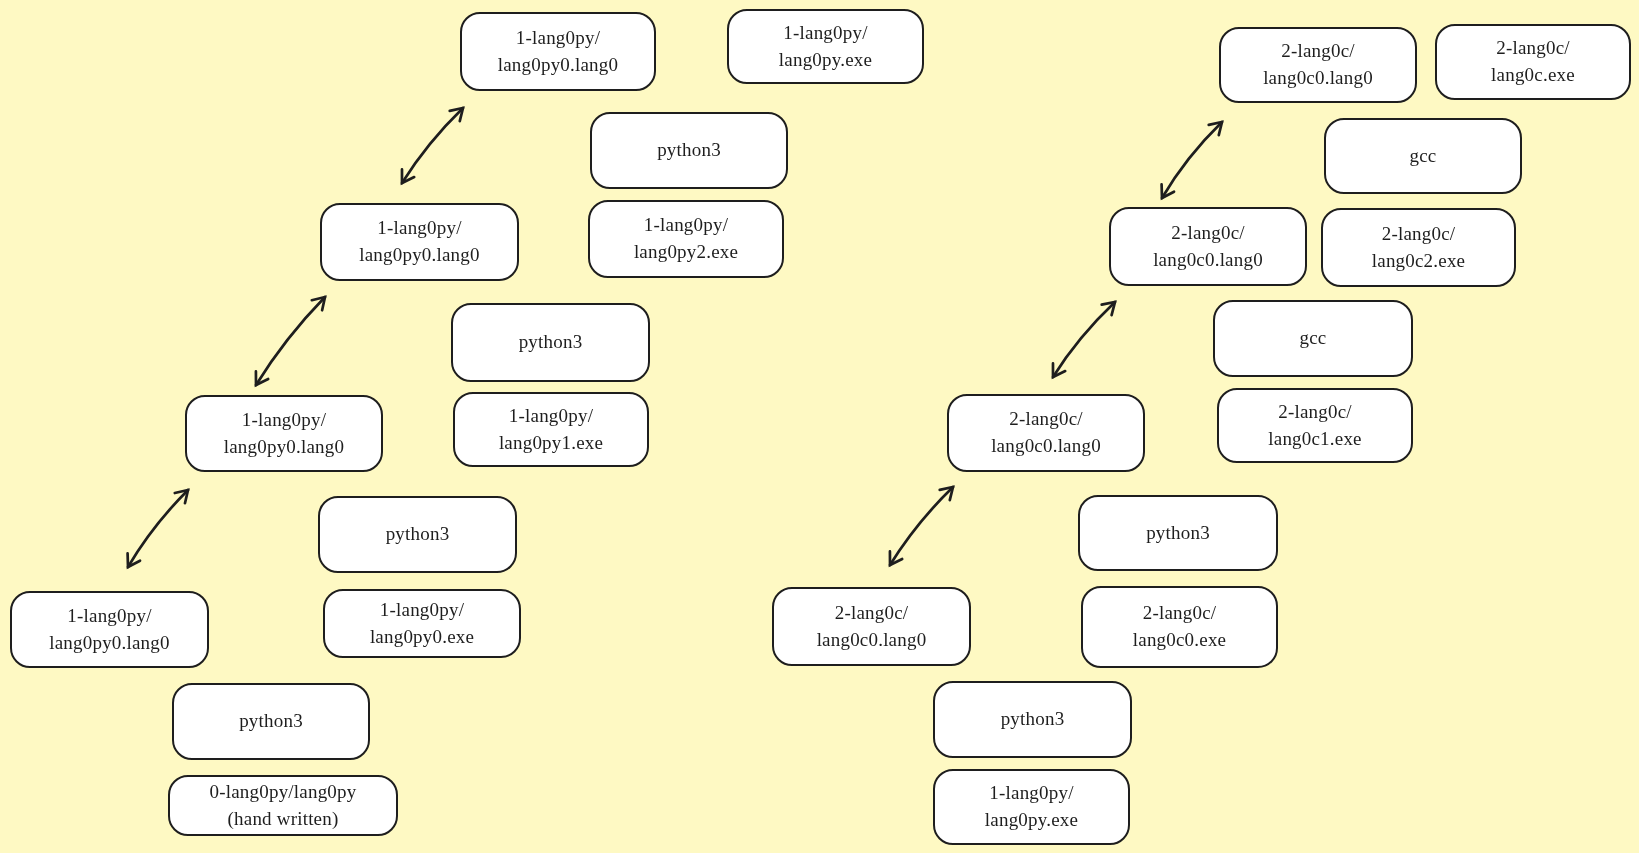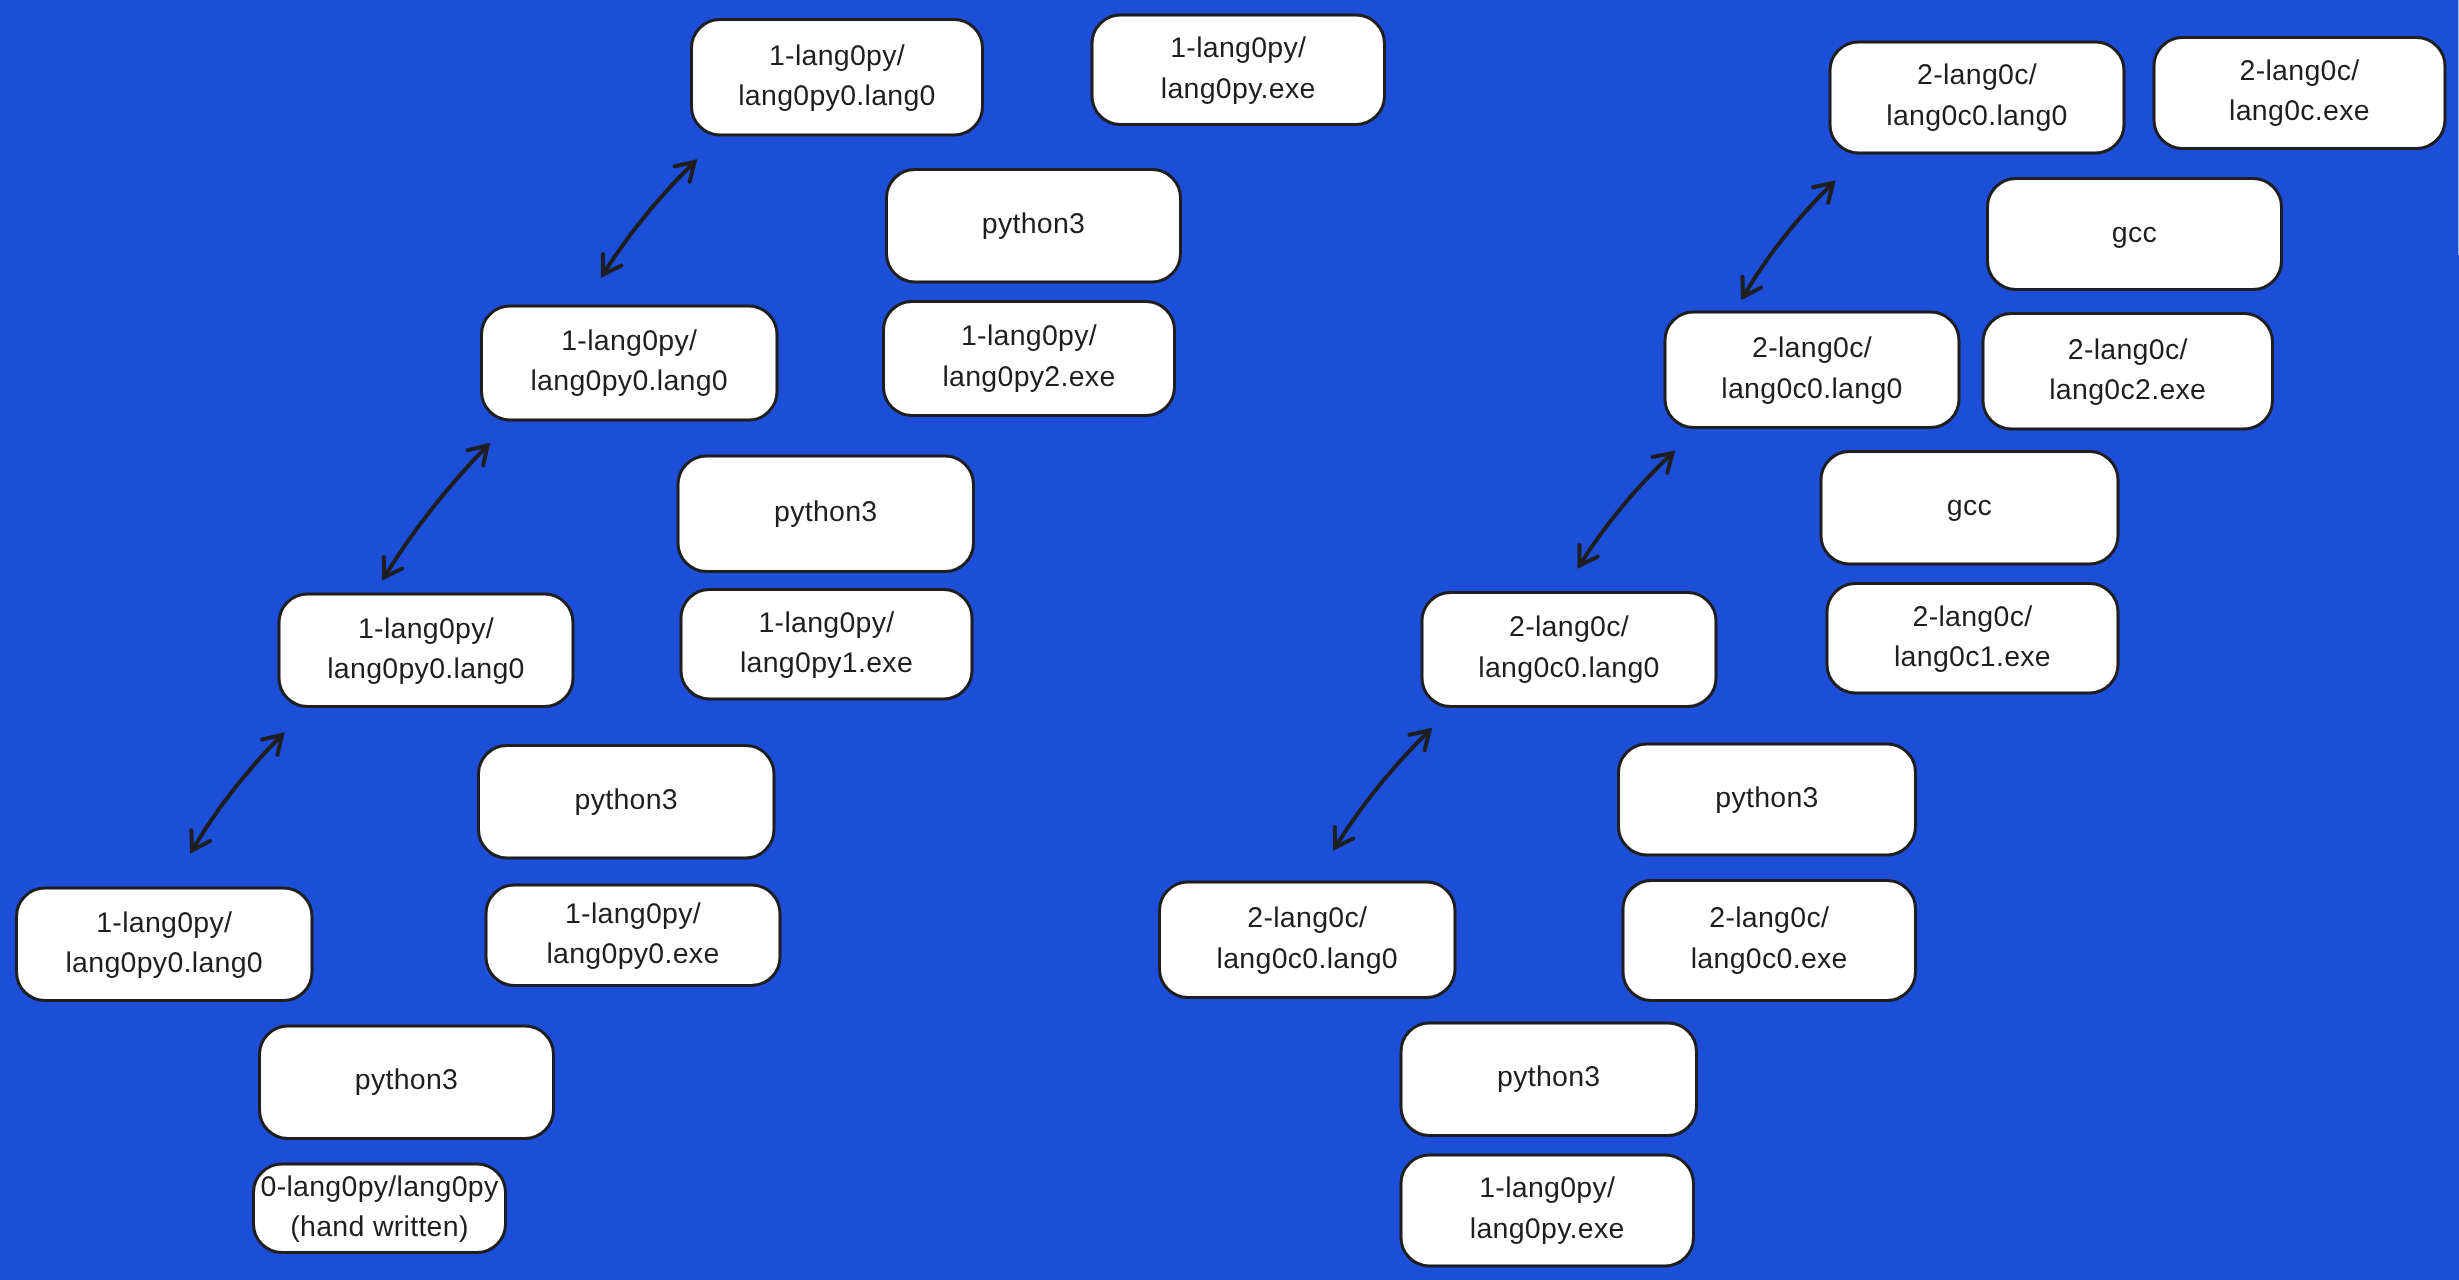--- a/index.html
+++ b/index.html
@@ -4,23 +4,23 @@
 <style>
   html, body {
     margin: 0;
     padding: 0;
     background: #ffffff;
   }
   .canvas {
     position: relative;
     width: 1639px;
     height: 853px;
-    background: #1d4ed8;
+    background: #fef9c3;
     overflow: hidden;
-    font-family: Liberation Sans, sans-serif;
+    font-family: Liberation Serif, serif;
   }
   .node {
     position: absolute;
     box-sizing: border-box;
     background: #ffffff;
     border: 2.8px solid #1e1e1e;
     border-radius: 20px;
     display: flex;
     align-items: center;
     justify-content: center;
@@ -78,21 +78,21 @@
   <div class="node" style="left:453px;  top:392px; width:196px; height:75px">1-lang0py/
 lang0py1.exe</div>
   <div class="node" style="left:185px;  top:395px; width:198px; height:77px">1-lang0py/
 lang0py0.lang0</div>
   <div class="node" style="left:318px;  top:496px; width:199px; height:77px">python3</div>
   <div class="node" style="left:323px;  top:589px; width:198px; height:69px">1-lang0py/
 lang0py0.exe</div>
   <div class="node" style="left:10px;   top:591px; width:199px; height:77px">1-lang0py/
 lang0py0.lang0</div>
   <div class="node" style="left:172px;  top:683px; width:198px; height:77px">python3</div>
-  <div class="node" style="left:168px;  top:775px; width:170px; height:61px">0-lang0py/lang0py
+  <div class="node" style="left:168px;  top:775px; width:230px; height:61px">0-lang0py/lang0py
 (hand written)</div>
 
   <div class="node" style="left:1219px; top:27px;  width:198px; height:76px">2-lang0c/
 lang0c0.lang0</div>
   <div class="node" style="left:1435px; top:24px;  width:196px; height:76px">2-lang0c/
 lang0c.exe</div>
   <div class="node" style="left:1324px; top:118px; width:198px; height:76px">gcc</div>
   <div class="node" style="left:1321px; top:208px; width:195px; height:79px">2-lang0c/
 lang0c2.exe</div>
   <div class="node" style="left:1109px; top:207px; width:198px; height:79px">2-lang0c/

